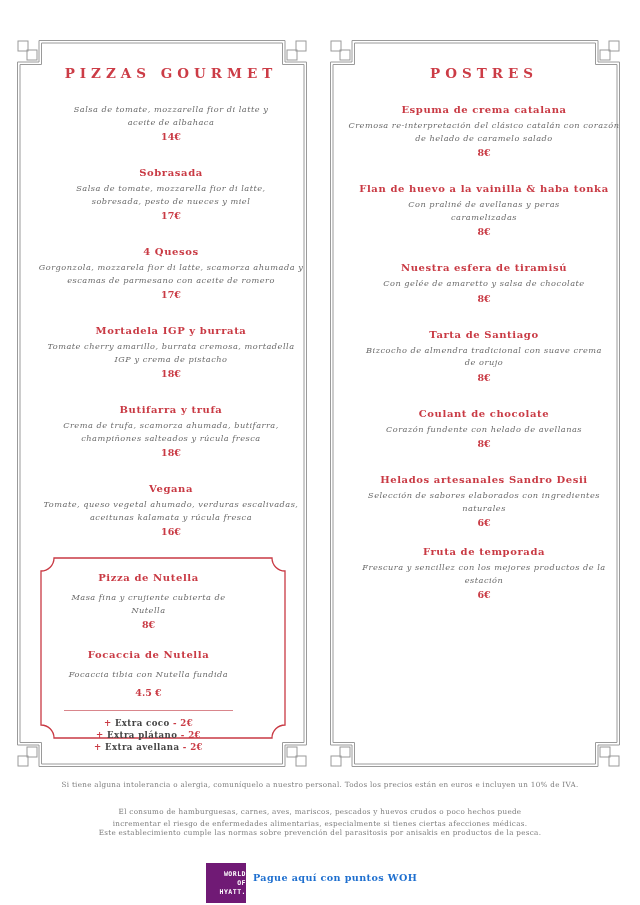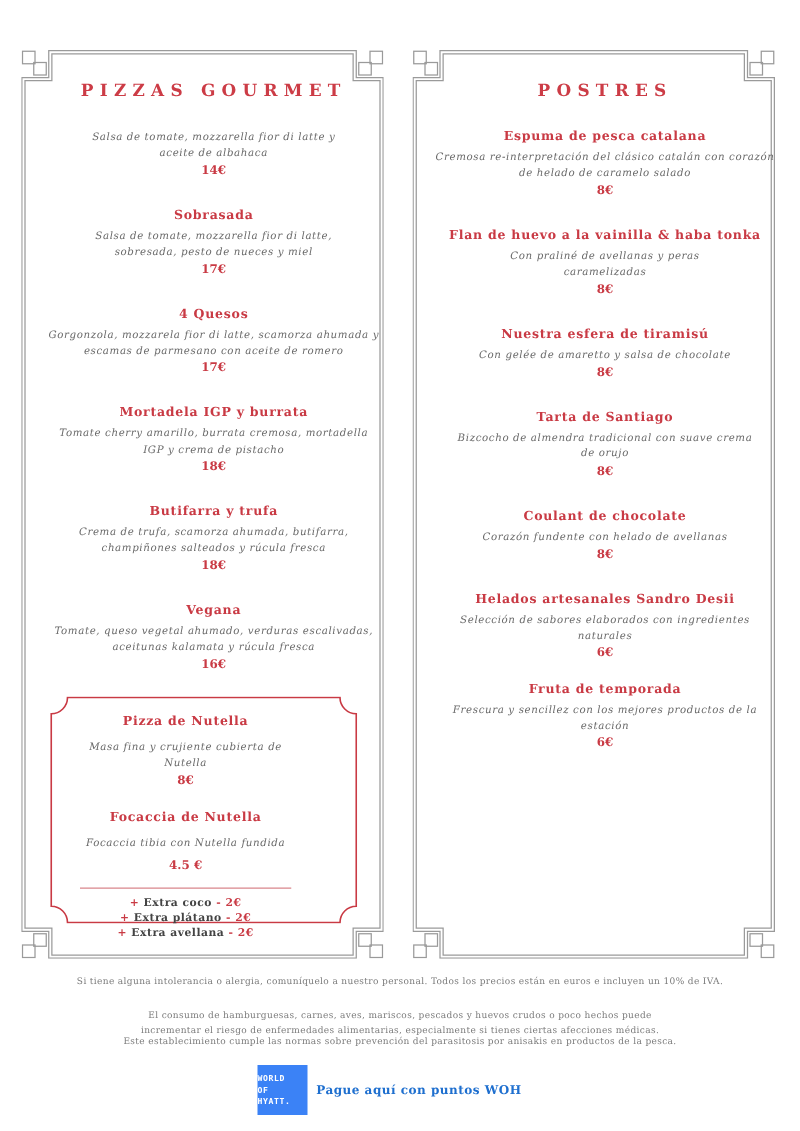--- a/index.html
+++ b/index.html
@@ -17,21 +17,21 @@
   .nutella-box { position:absolute; left:40px; top:557px; width:217px; height:182px; }
   .nutella-box svg { position:absolute; left:0; top:0; }
   .nutella-content { position:absolute; left:10px; right:10px; top:14px; text-align:center; }
   .nutella-content .item { margin-bottom:14px; }
   .nutella-content .item-desc { margin-top:6px; }
   .nutella-divider { height:1px; background:#d9868c; margin:0 14px 6px 14px; }
   .extra { font-size:8.6px; line-height:12px; font-weight:bold; color:#444; letter-spacing:0.4px; }
   .extra .plus, .extra .eprice { color:#c93a44; }
   .footer { position:absolute; left:0; width:640px; text-align:center; color:#7b7b7b; font-size:7.2px; letter-spacing:0.3px; line-height:11.5px; font-family:"DejaVu Serif", serif; }
   .woh { position:absolute; left:206px; top:852px; display:flex; align-items:center; }
-  .woh-logo { width:40px; height:40px; background:#3b82f6; color:#fff; font-family:"DejaVu Sans Mono", monospace; font-weight:bold; font-size:6.5px; line-height:9px; text-align:left; display:flex; flex-direction:column; justify-content:center; letter-spacing:0.5px; }
+  .woh-logo { width:40px; height:40px; background:#701a75; color:#fff; font-family:"DejaVu Sans Mono", monospace; font-weight:bold; font-size:6.5px; line-height:9px; text-align:right; display:flex; flex-direction:column; justify-content:center; letter-spacing:0.5px;margin-top:11px; }
   .woh-text { color:#1e6fcf; font-weight:bold; font-size:9.6px; margin-left:7px; letter-spacing:0.4px; font-family:"DejaVu Serif", serif; }
 </style>
 </head>
 <body>
 
 <div class="panel panel-left">
   <svg class="frame" width="290" height="727" viewBox="0 0 290 727">
     <g fill="none" stroke="#9a9a9a" stroke-width="1">
 
       <path d="M22 0.5 H268 V22 H289.5 V705 H268 V726.5 H22 V705 H0.5 V22 H22 Z"></path>
@@ -129,21 +129,21 @@
         <rect x="270" y="10" width="10" height="10"></rect>
       <rect x="1" y="716" width="10" height="10"></rect>
         <rect x="10" y="707" width="10" height="10"></rect>
       <rect x="279" y="716" width="10" height="10"></rect>
         <rect x="270" y="707" width="10" height="10"></rect>
     </g>
   </svg>
   <div class="panel-content">
     <div class="section-title">POSTRES</div>
     <div class="item">
-      <div class="item-name">Espuma de pesca catalana</div>
+      <div class="item-name">Espuma de crema catalana</div>
       <div class="item-desc" style="padding:0 4px">Cremosa re-interpretación del clásico catalán con corazón de helado de caramelo salado</div>
       <div class="item-price">8€</div>
     </div>
     <div class="item" style="margin-top:22px">
       <div class="item-name">Flan de huevo a la vainilla &amp; haba tonka</div>
       <div class="item-desc" style="padding:0 50px">Con praliné de avellanas y peras caramelizadas</div>
       <div class="item-price">8€</div>
     </div>
     <div class="item" style="margin-top:22px">
       <div class="item-name">Nuestra esfera de tiramisú</div>

